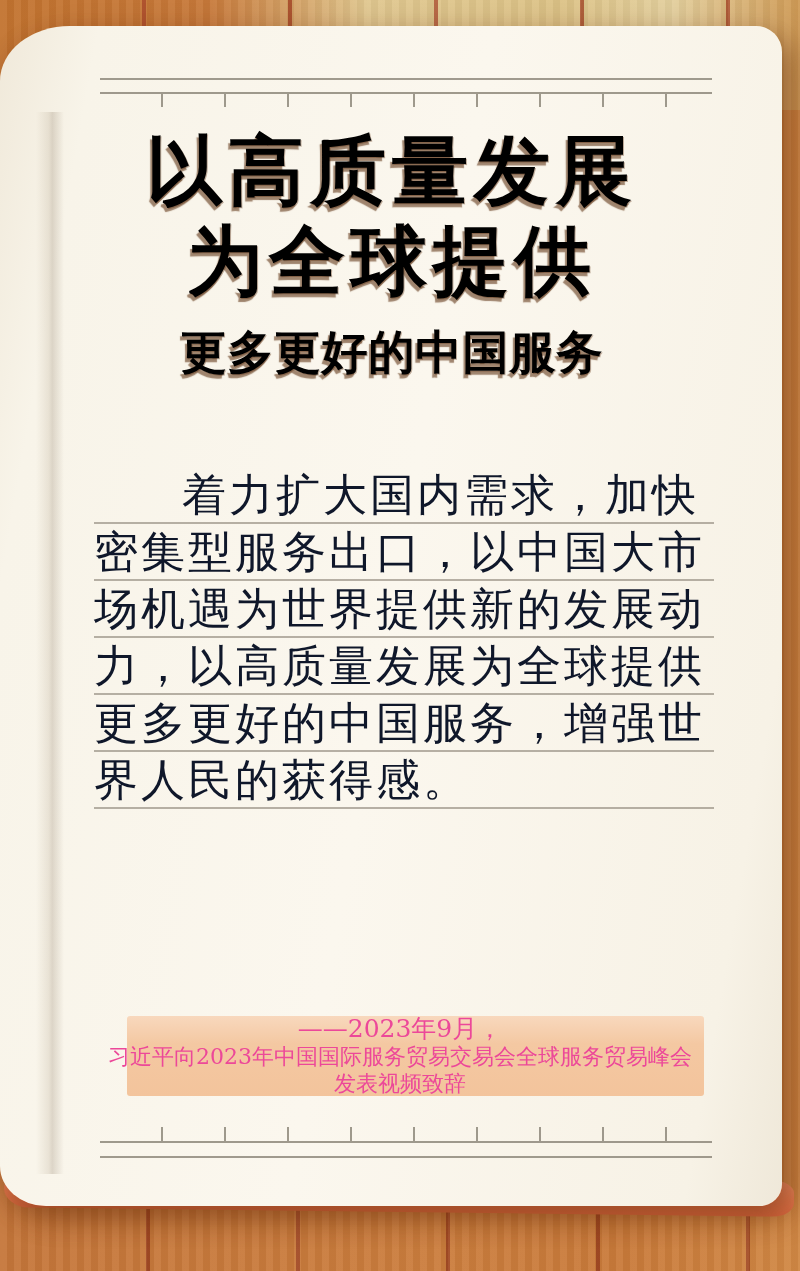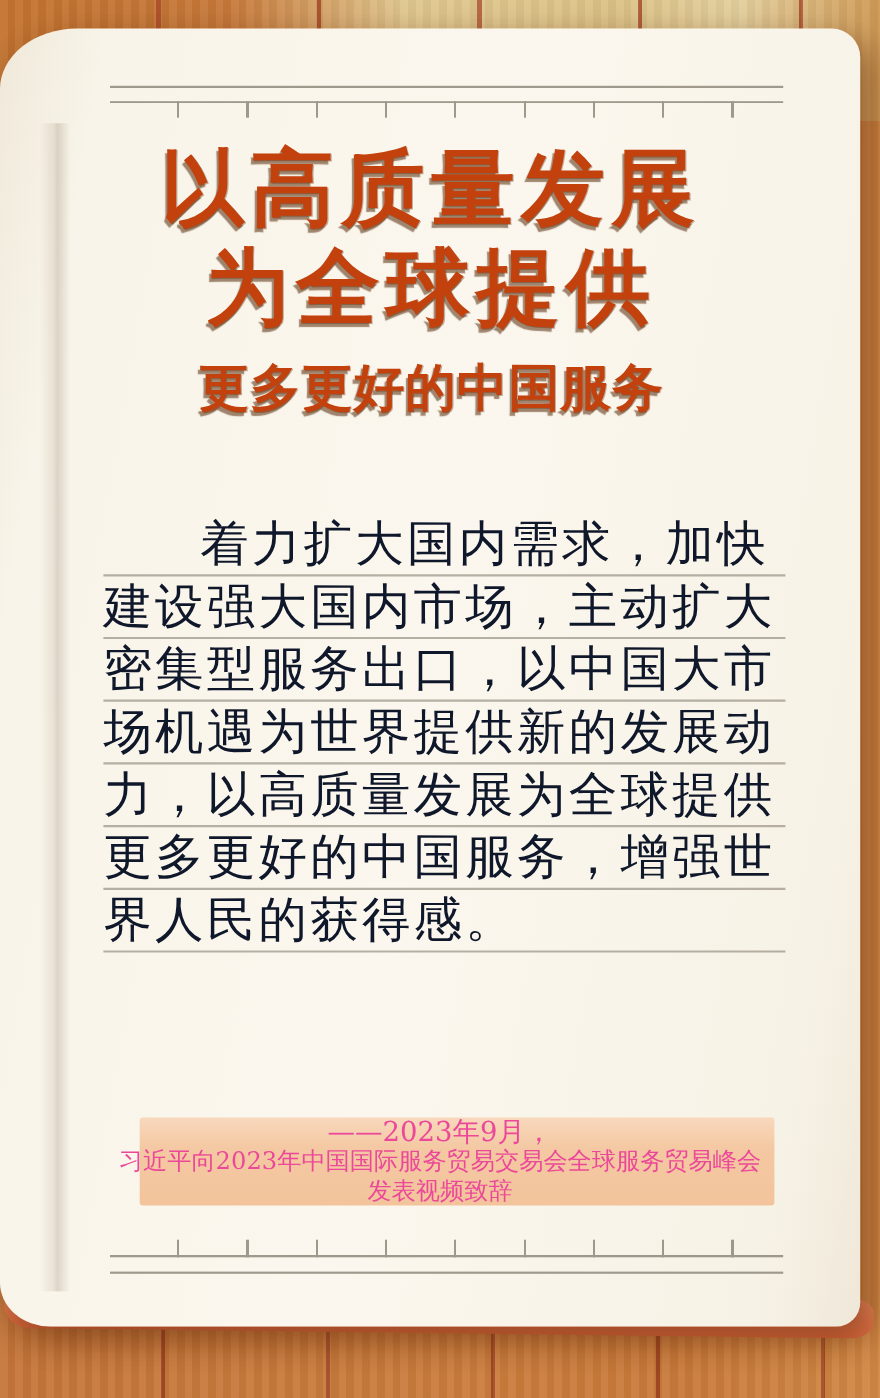--- a/index.html
+++ b/index.html
@@ -54,21 +54,21 @@
     top:1127px;height:16px;
     background-image:
       repeating-linear-gradient(90deg, transparent 0 61px, #8f897c 61px 63px),
       linear-gradient(transparent 0 14px, #8f897c 14px 16px);
     opacity:.85;
   }
   .rule-bottom{top:1156px;height:2px;background:#8f897c;opacity:.85;}
   
   .title-block{
     position:absolute;left:30px;top:126px;width:724px;text-align:center;
-    color:#c2410c;font-weight:700;
+    color:#000000;font-weight:700;
   }
   .title-line{
     font-size:76px;line-height:90px;letter-spacing:6px;white-space:nowrap;
     text-shadow:-2px 4px 1px rgba(84,38,6,.55), 1px 1px 0 rgba(84,38,6,.35);
   }
   .title-line.wide{font-size:46px;line-height:92px;letter-spacing:1px;}
   
   .quote-block{position:absolute;left:94px;top:467px;width:620px;}
   .quote-row{
     box-sizing:border-box;height:57px;line-height:55px;
@@ -124,21 +124,20 @@
   <div class="rule rule-ticks-top"></div>
 
   <div class="title-block">
     <div class="title-line">以高质量发展</div>
     <div class="title-line">为全球提供</div>
     <div class="title-line wide">更多更好的中国服务</div>
   </div>
 
   <div class="quote-block">
     <div class="quote-row indent">着力扩大国内需求，加快</div>
-    <div class="quote-row">建设强大国内市场，主动扩大</div>
     <div class="quote-row">密集型服务出口，以中国大市</div>
     <div class="quote-row">场机遇为世界提供新的发展动</div>
     <div class="quote-row">力，以高质量发展为全球提供</div>
     <div class="quote-row">更多更好的中国服务，增强世</div>
     <div class="quote-row">界人民的获得感。</div>
   </div>
 
   <div class="attribution-highlight"></div>
   <div class="attribution-text">
     <div class="attr-line1">——2023年9月，</div>

